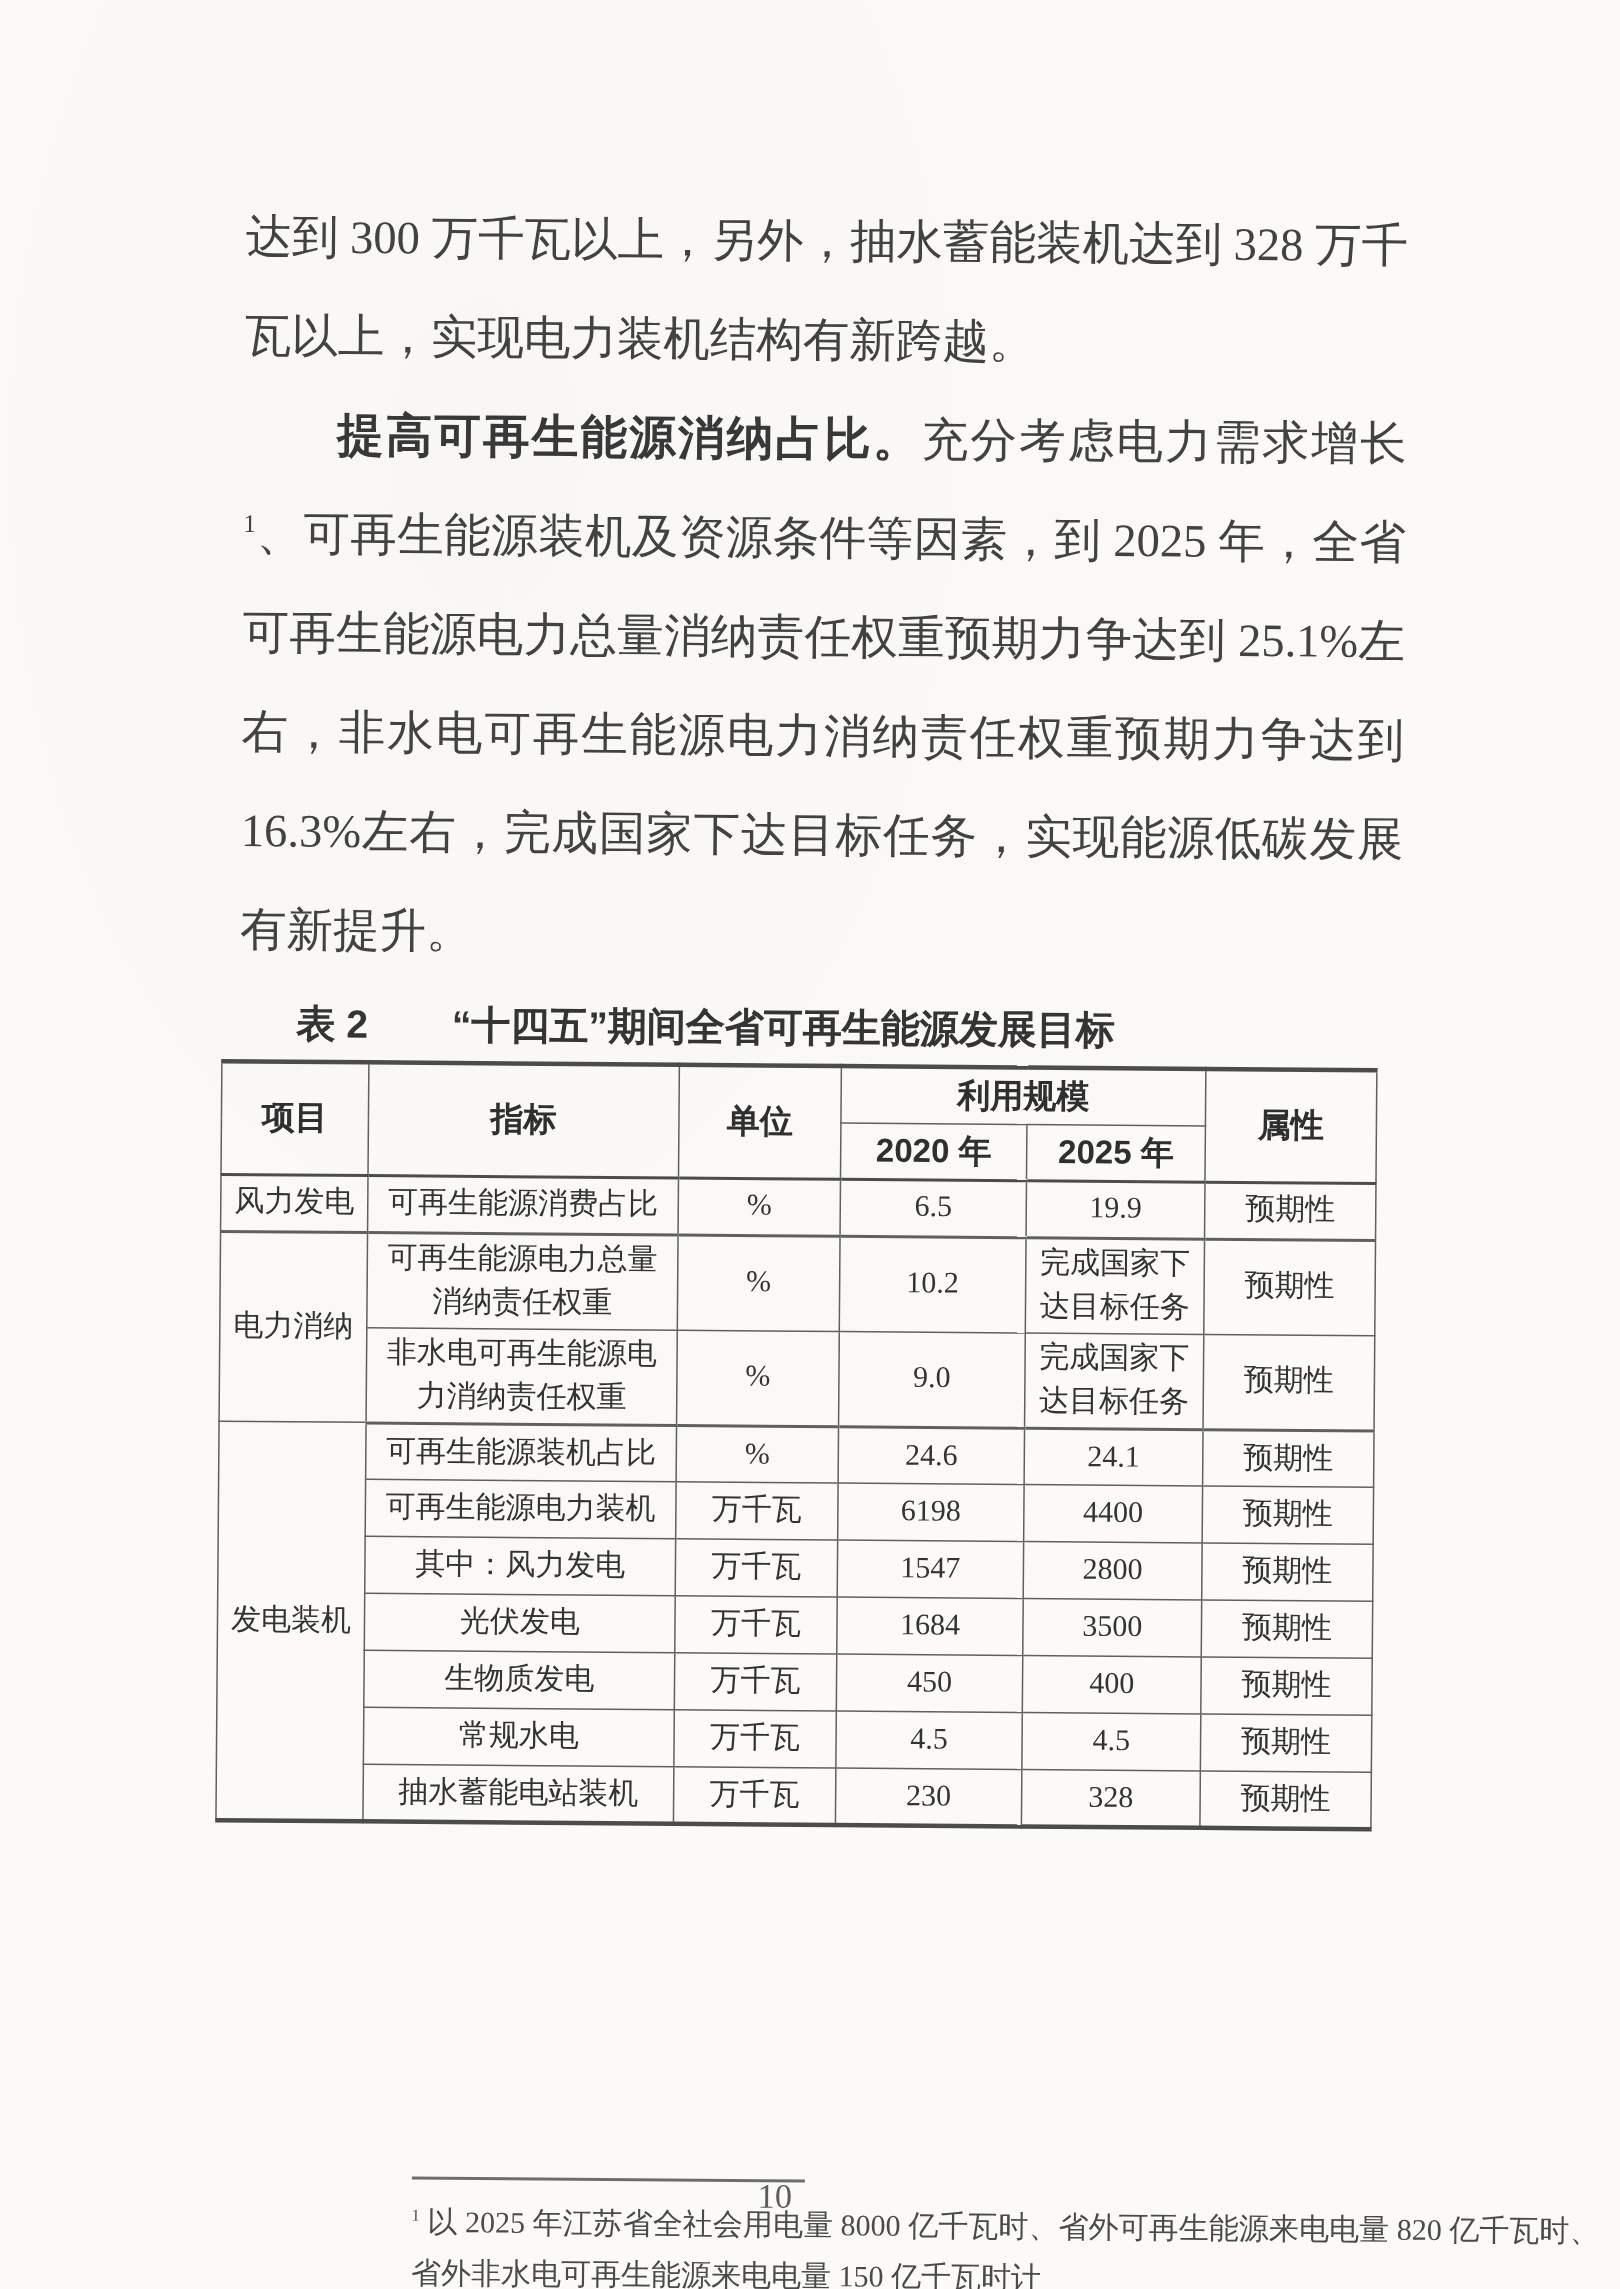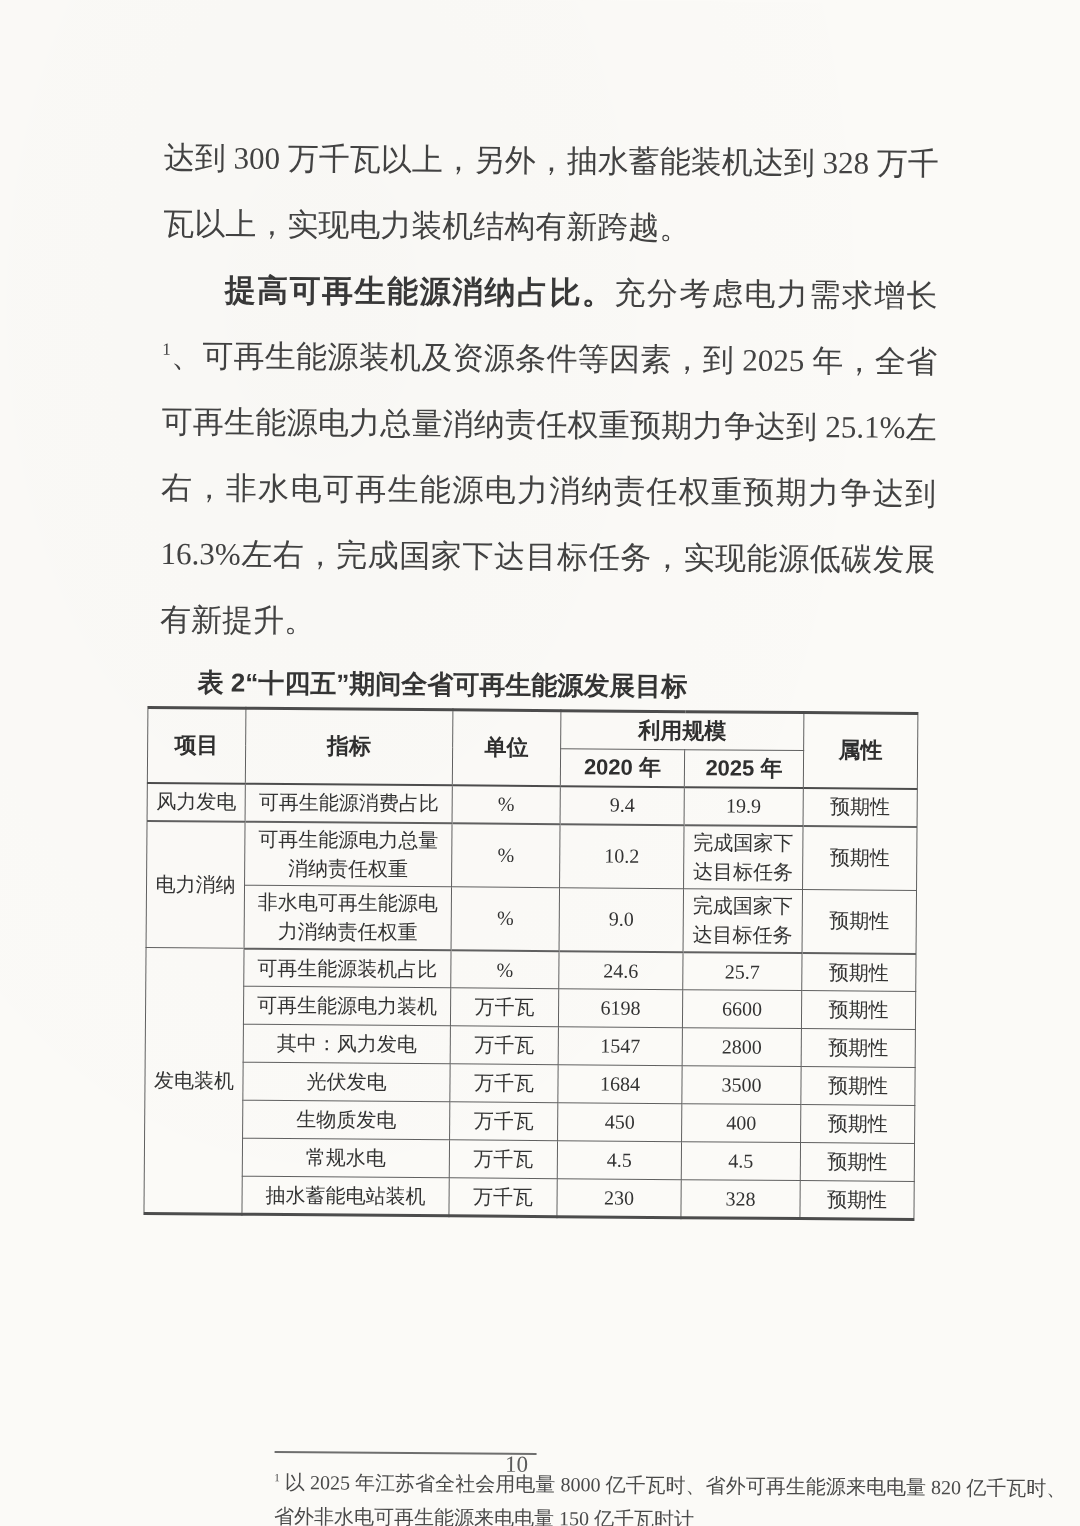--- a/index.html
+++ b/index.html
@@ -45,21 +45,21 @@
   .caption {
     width: 770px;
     margin: 12px 0 6px 10px;
     padding-left: 50px;
     font-family: "Liberation Sans", sans-serif;
     font-weight: 700;
     font-size: 26px;
     color: #343434;
     white-space: nowrap;
   }
-  .caption .cap-label { display: inline-block; }
+  .caption .cap-label { display: inline-block; margin-right: 56px; }
 
   table.targets {
     width: 770px;
     margin-left: 10px;
     border-collapse: collapse;
     table-layout: fixed;
     font-size: 20px;
     color: #333;
     border-top: 3px solid #4c4c4c;
     border-bottom: 3px solid #4c4c4c;
@@ -147,21 +147,21 @@
         <tr class="h2">
           <th>2020 年</th>
           <th>2025 年</th>
         </tr>
       </thead>
       <tbody>
         <tr class="sec">
           <td class="grp">风力发电</td>
           <td class="ind">可再生能源消费占比</td>
           <td>%</td>
-          <td>9.4</td>
+          <td>6.5</td>
           <td>19.9</td>
           <td>预期性</td>
         </tr>
         <tr class="double">
           <td class="grp" rowspan="2">电力消纳</td>
           <td class="ind">可再生能源电力总量消纳责任权重</td>
           <td>%</td>
           <td>10.2</td>
           <td>完成国家下达目标任务</td>
           <td>预期性</td>
@@ -171,28 +171,28 @@
           <td>%</td>
           <td>9.0</td>
           <td>完成国家下达目标任务</td>
           <td>预期性</td>
         </tr>
         <tr>
           <td class="grp" rowspan="7">发电装机</td>
           <td class="ind">可再生能源装机占比</td>
           <td>%</td>
           <td>24.6</td>
-          <td>25.7</td>
+          <td>24.1</td>
           <td>预期性</td>
         </tr>
         <tr>
           <td class="ind">可再生能源电力装机</td>
           <td>万千瓦</td>
           <td>6198</td>
-          <td>6600</td>
+          <td>4400</td>
           <td>预期性</td>
         </tr>
         <tr>
           <td class="ind c">其中：风力发电</td>
           <td>万千瓦</td>
           <td>1547</td>
           <td>2800</td>
           <td>预期性</td>
         </tr>
         <tr>

